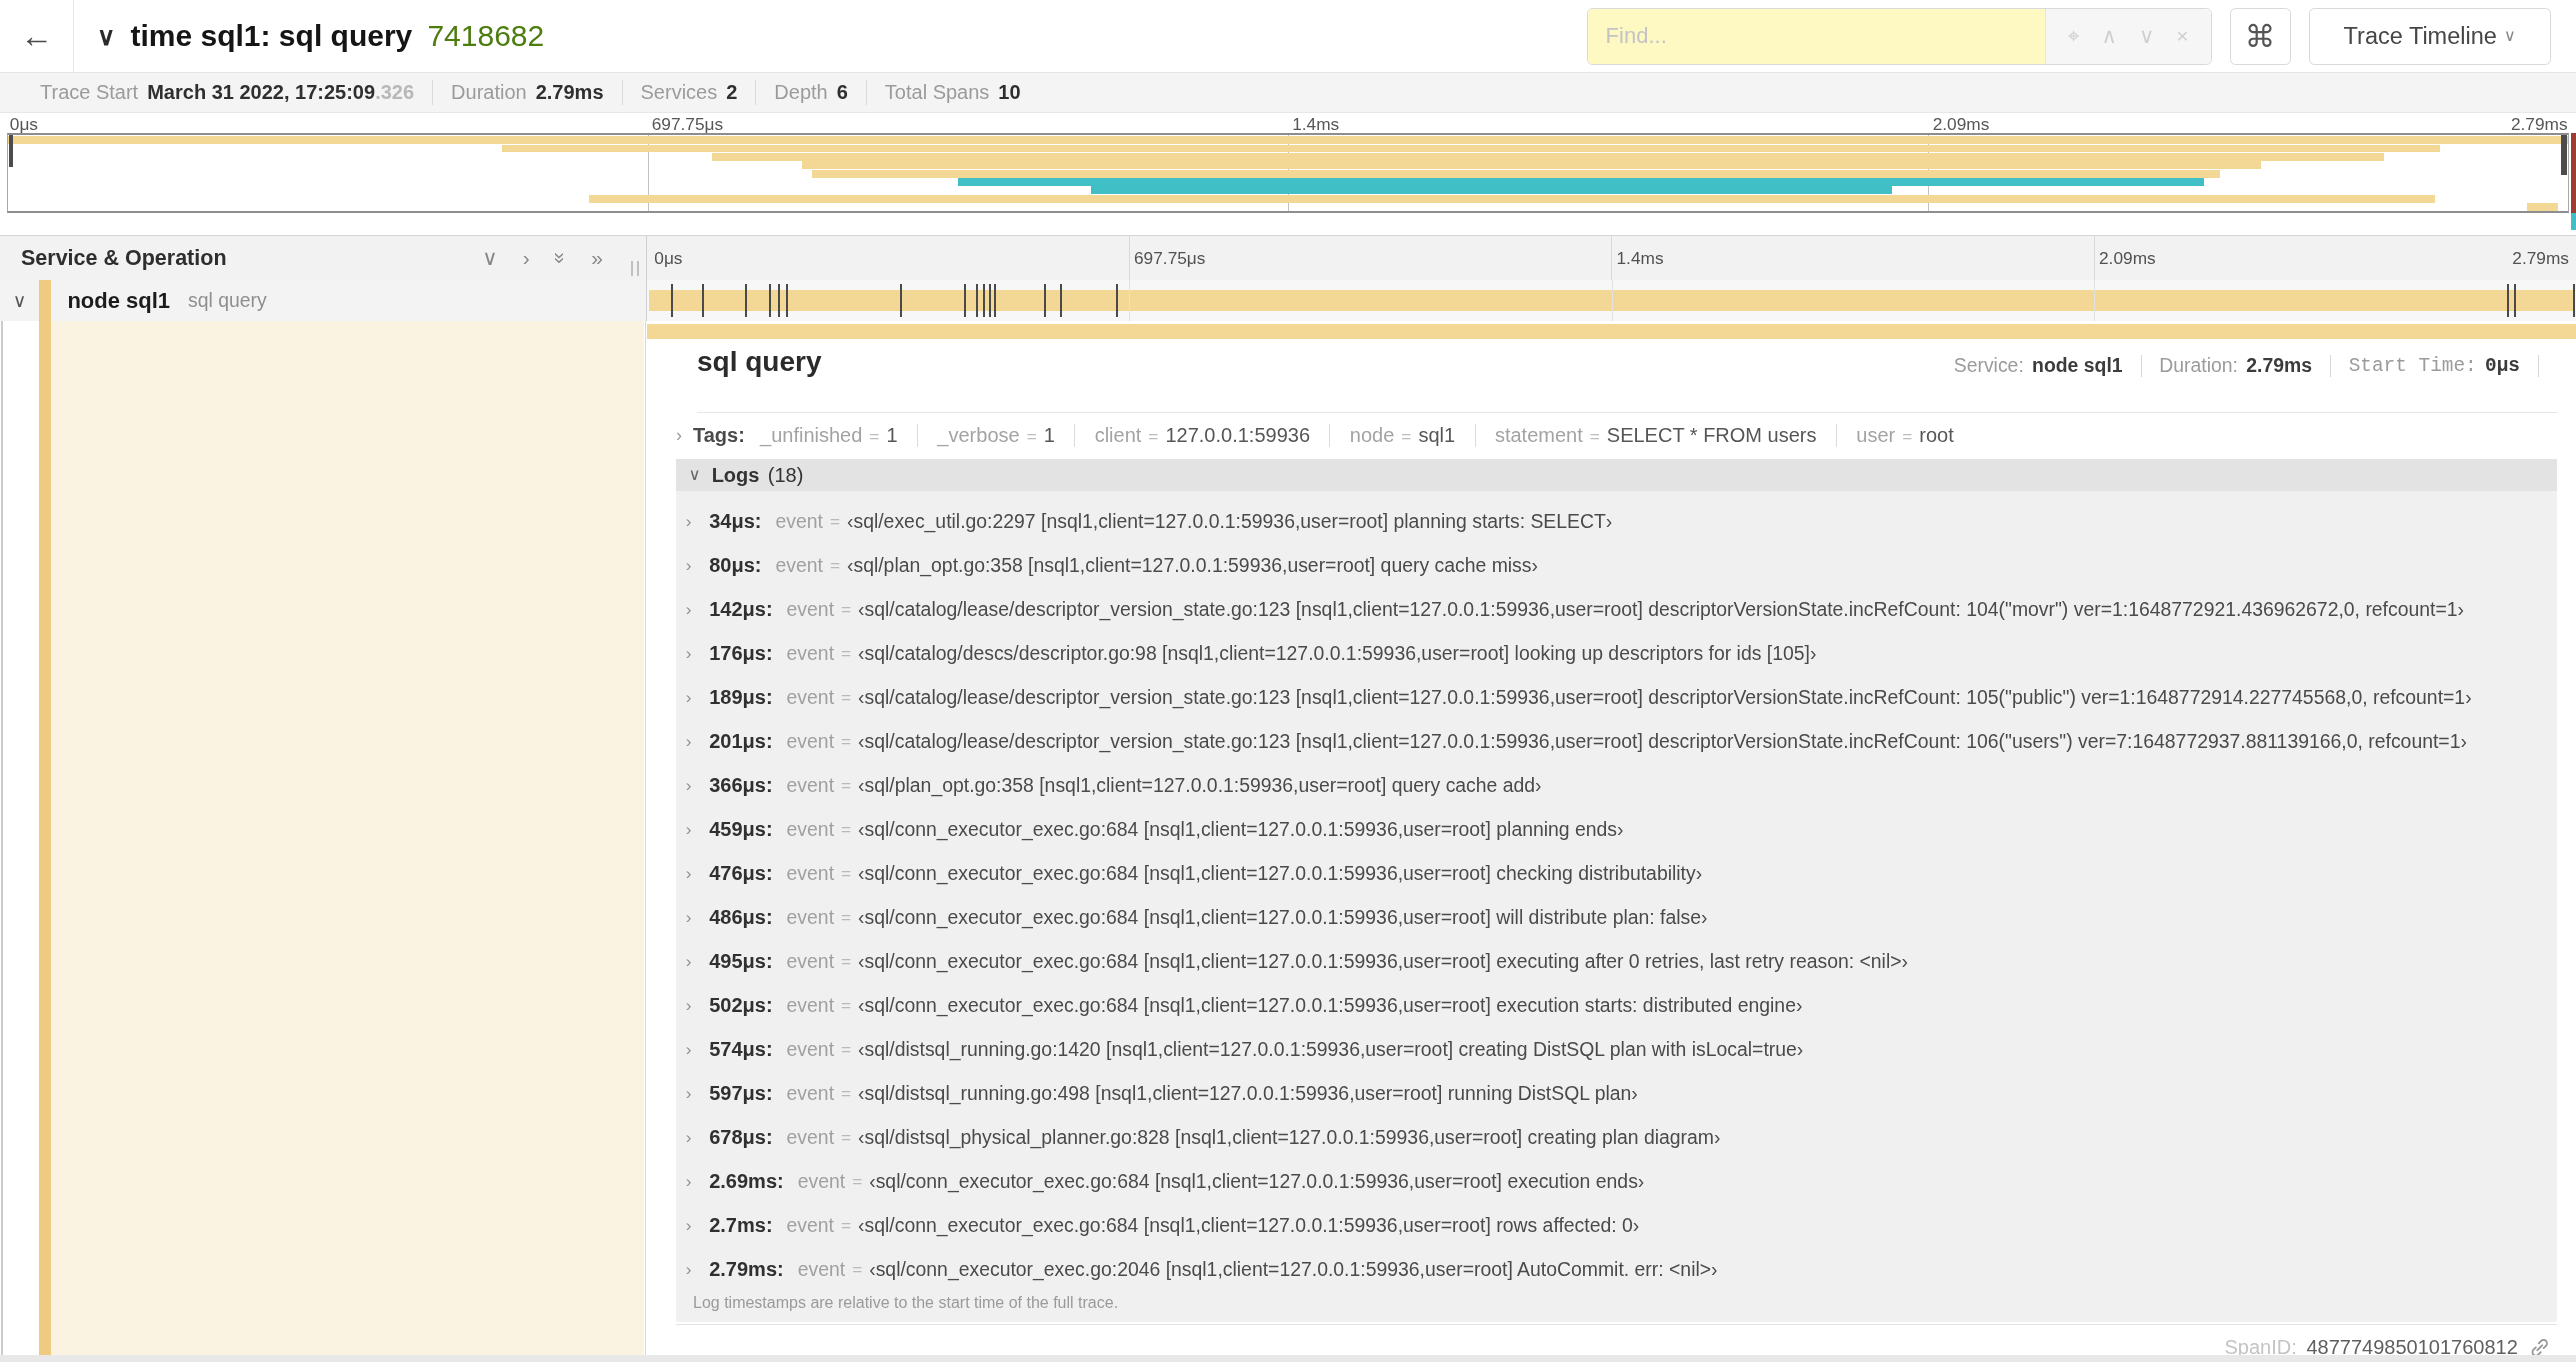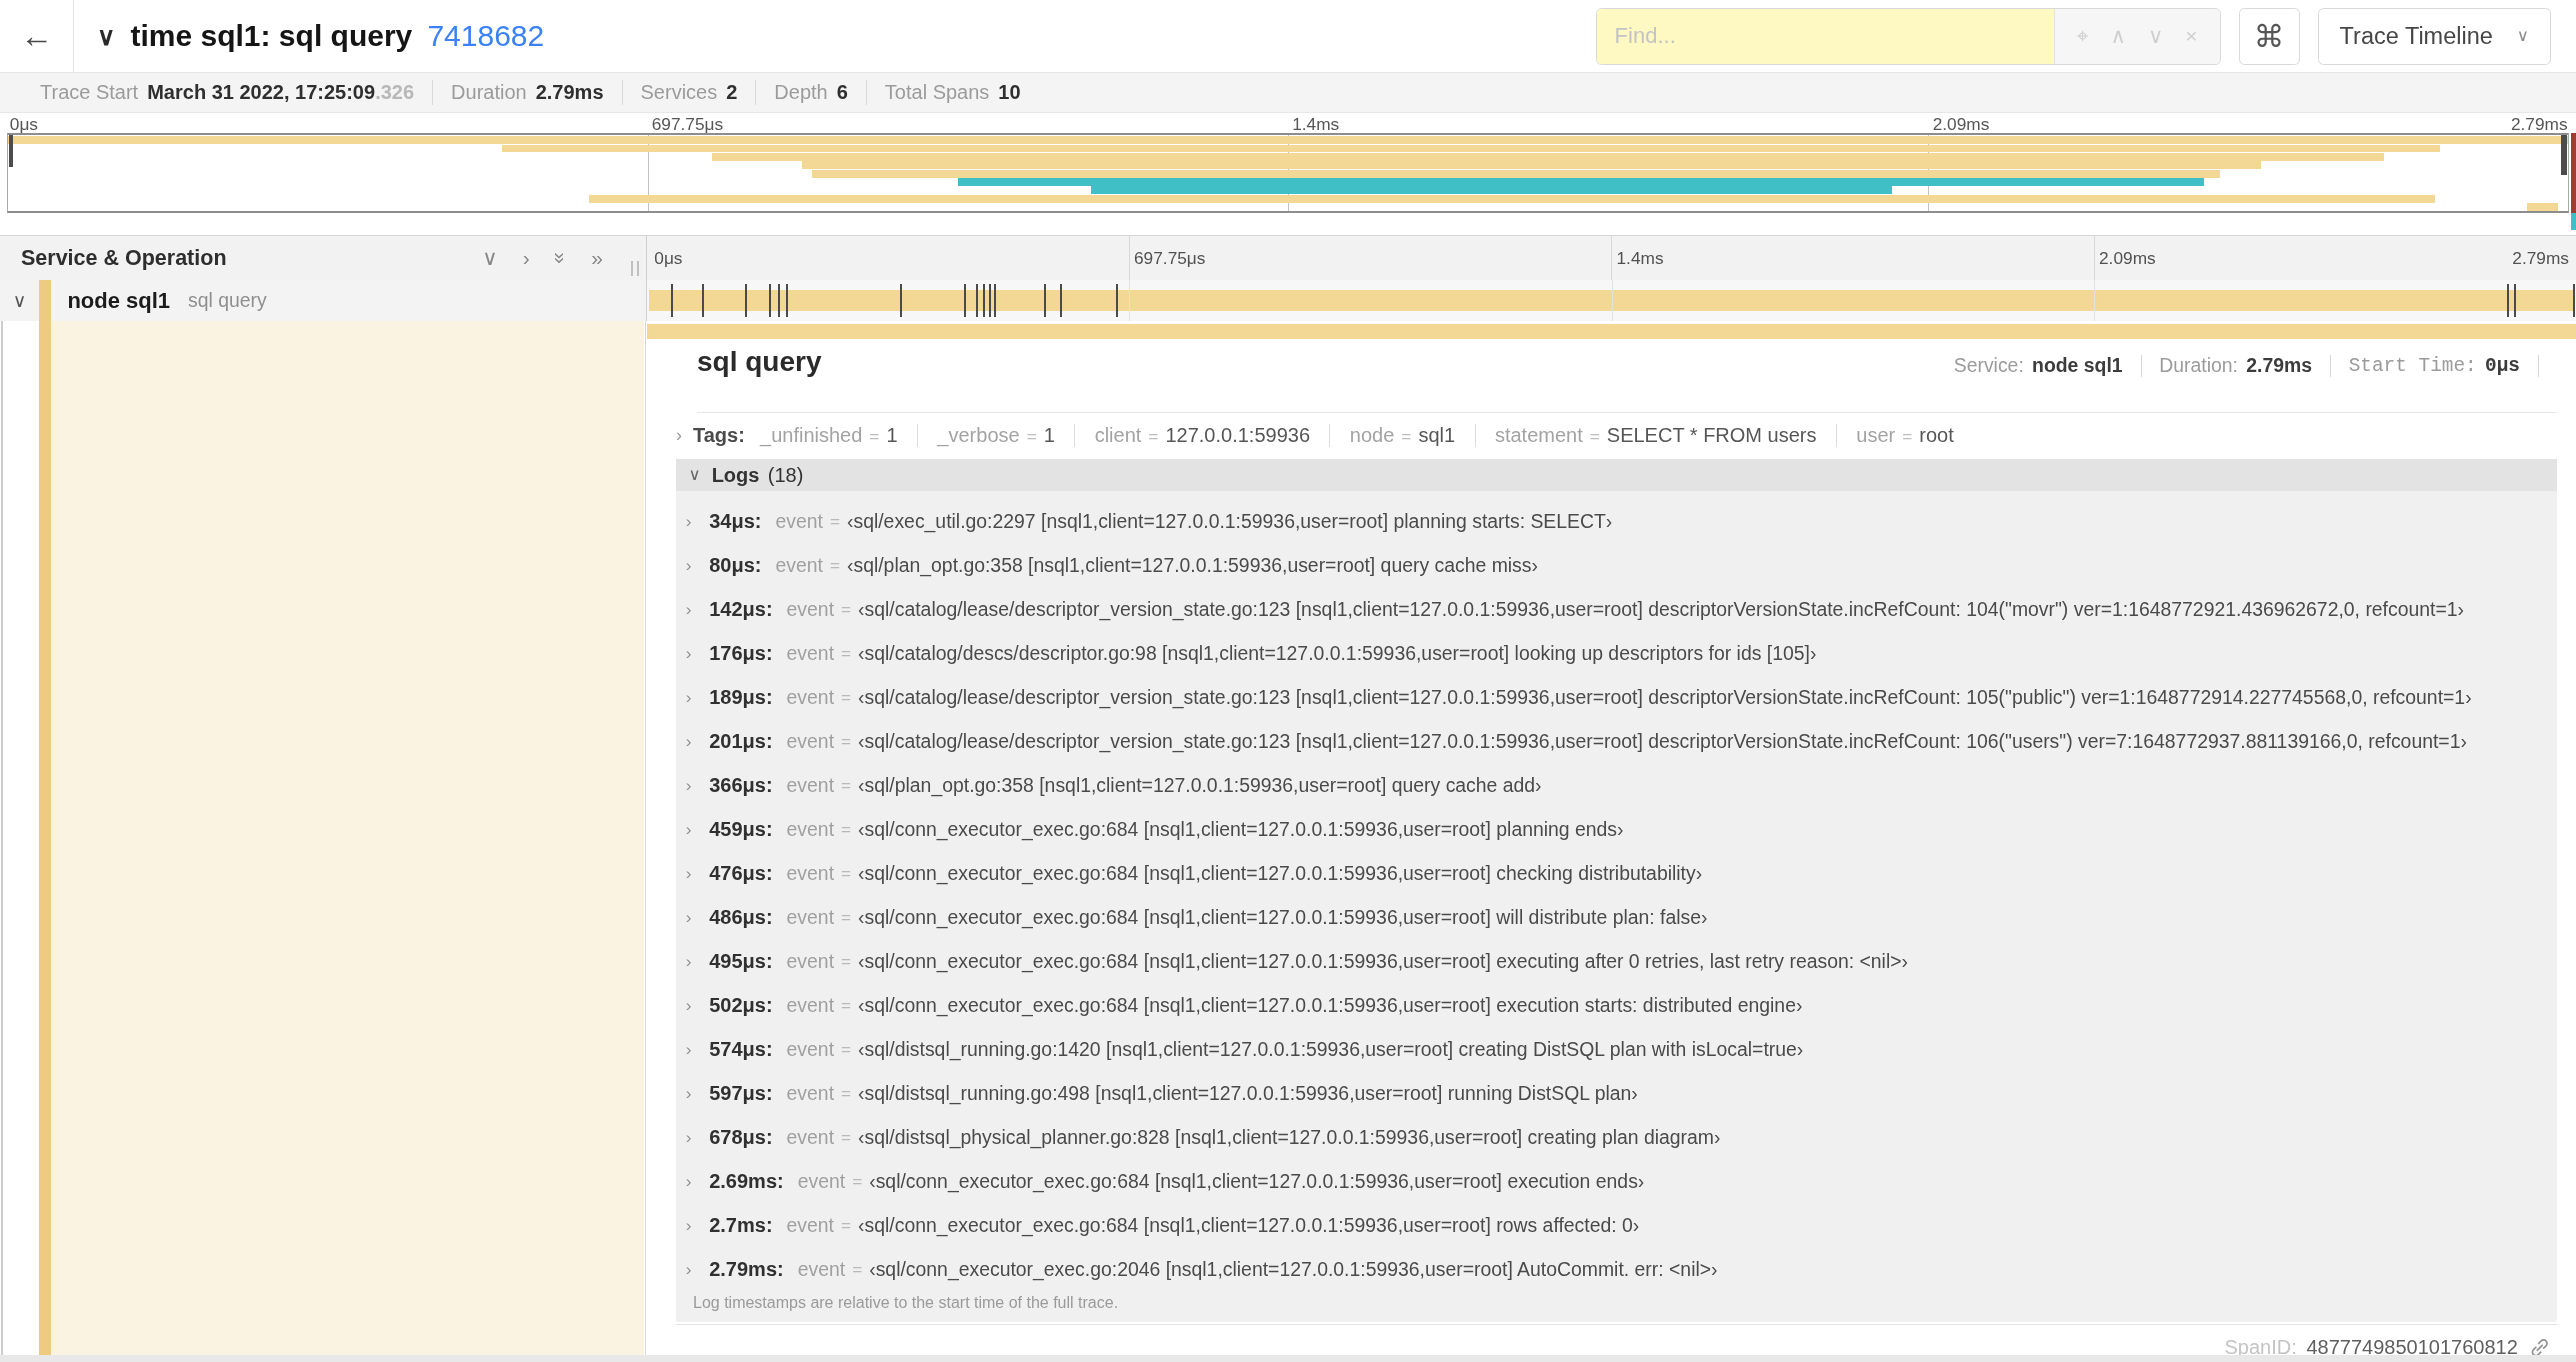--- a/index.html
+++ b/index.html
@@ -7,29 +7,29 @@
   .page{position:relative;width:2576px;height:1363px;background:#fff;overflow:hidden;}
   button{font-family:"Liberation Sans",sans-serif;cursor:pointer;}
   input{font-family:"Liberation Sans",sans-serif;}
 
   
   .topnav{position:absolute;left:0;right:0;top:0;height:72px;background:#fff;border-bottom:0.7px solid #e5e5e5;}
   .back-btn{position:absolute;left:0;top:0;width:73px;height:72px;border-right:0.7px solid #e5e5e5;display:flex;align-items:center;justify-content:center;font-size:33px;color:#4a4a4a;cursor:pointer;background:#fff;}
   .title-group{position:absolute;left:97px;top:0;height:72px;display:flex;align-items:center;gap:15.2px;white-space:nowrap;}
   .collapse-chev{font-size:25px;font-weight:700;color:#2b2b2b;cursor:pointer;}
   .trace-title{font-size:30px;font-weight:700;color:#151515;margin:0;}
-  .trace-id{font-size:30px;color:#3b82f6;font-weight:400;}
+  .trace-id{font-size:30px;color:#4d7c0f;font-weight:400;}
   .nav-right{position:absolute;right:25px;top:0;height:72px;display:flex;align-items:center;gap:18px;}
   .find-group{display:flex;height:57px;border:0.7px solid #d9d9d9;border-radius:5.5px;overflow:hidden;background:#fff;box-sizing:border-box;}
   .find-group input{width:421px;border:0;outline:0;padding:0 18px;font-size:22px;color:#444;background:#fef9c3;}
   .find-group input::placeholder{color:#c3c3c3;}
   .find-suffix{width:165px;background:#f6f6f6;border-left:0.7px solid #e4e4e4;display:flex;align-items:center;justify-content:space-evenly;color:#cfcfcf;font-size:21px;}
   .find-suffix span{cursor:pointer;}
   .kbd-btn{height:57px;width:61px;border:0.7px solid #d9d9d9;border-radius:5.5px;background:#fff;font-size:30.5px;color:#555;display:flex;align-items:center;justify-content:center;}
-  .view-btn{height:57px;border:0.7px solid #d9d9d9;border-radius:5.5px;background:#fff;font-size:23.5px;color:#464646;display:flex;align-items:center;gap:24px;padding:0 21px;}
+  .view-btn{height:57px;border:0.7px solid #d9d9d9;border-radius:5.5px;background:#fff;font-size:23.5px;color:#464646;display:flex;align-items:center;gap:7px;padding:0 34px;}
   .view-btn .vchev{font-size:16.6px;color:#8a8a8a;}
 
   
   .infobar{position:absolute;left:0;right:0;top:73px;height:39px;background:#f4f4f4;border-bottom:0.7px solid #e7e7e7;display:flex;align-items:center;padding-left:22px;font-size:20px;}
   .info-item{display:flex;align-items:center;height:25px;padding:0 18px;white-space:nowrap;}
   .info-item+.info-item{border-left:0.7px solid #dadada;}
   .info-item .lbl{color:#9b9b9b;margin-right:9px;}
   .info-item .val{color:#2f2f2f;font-weight:700;}
   .info-item .suf{color:#b8b8b8;font-weight:700;}
 

